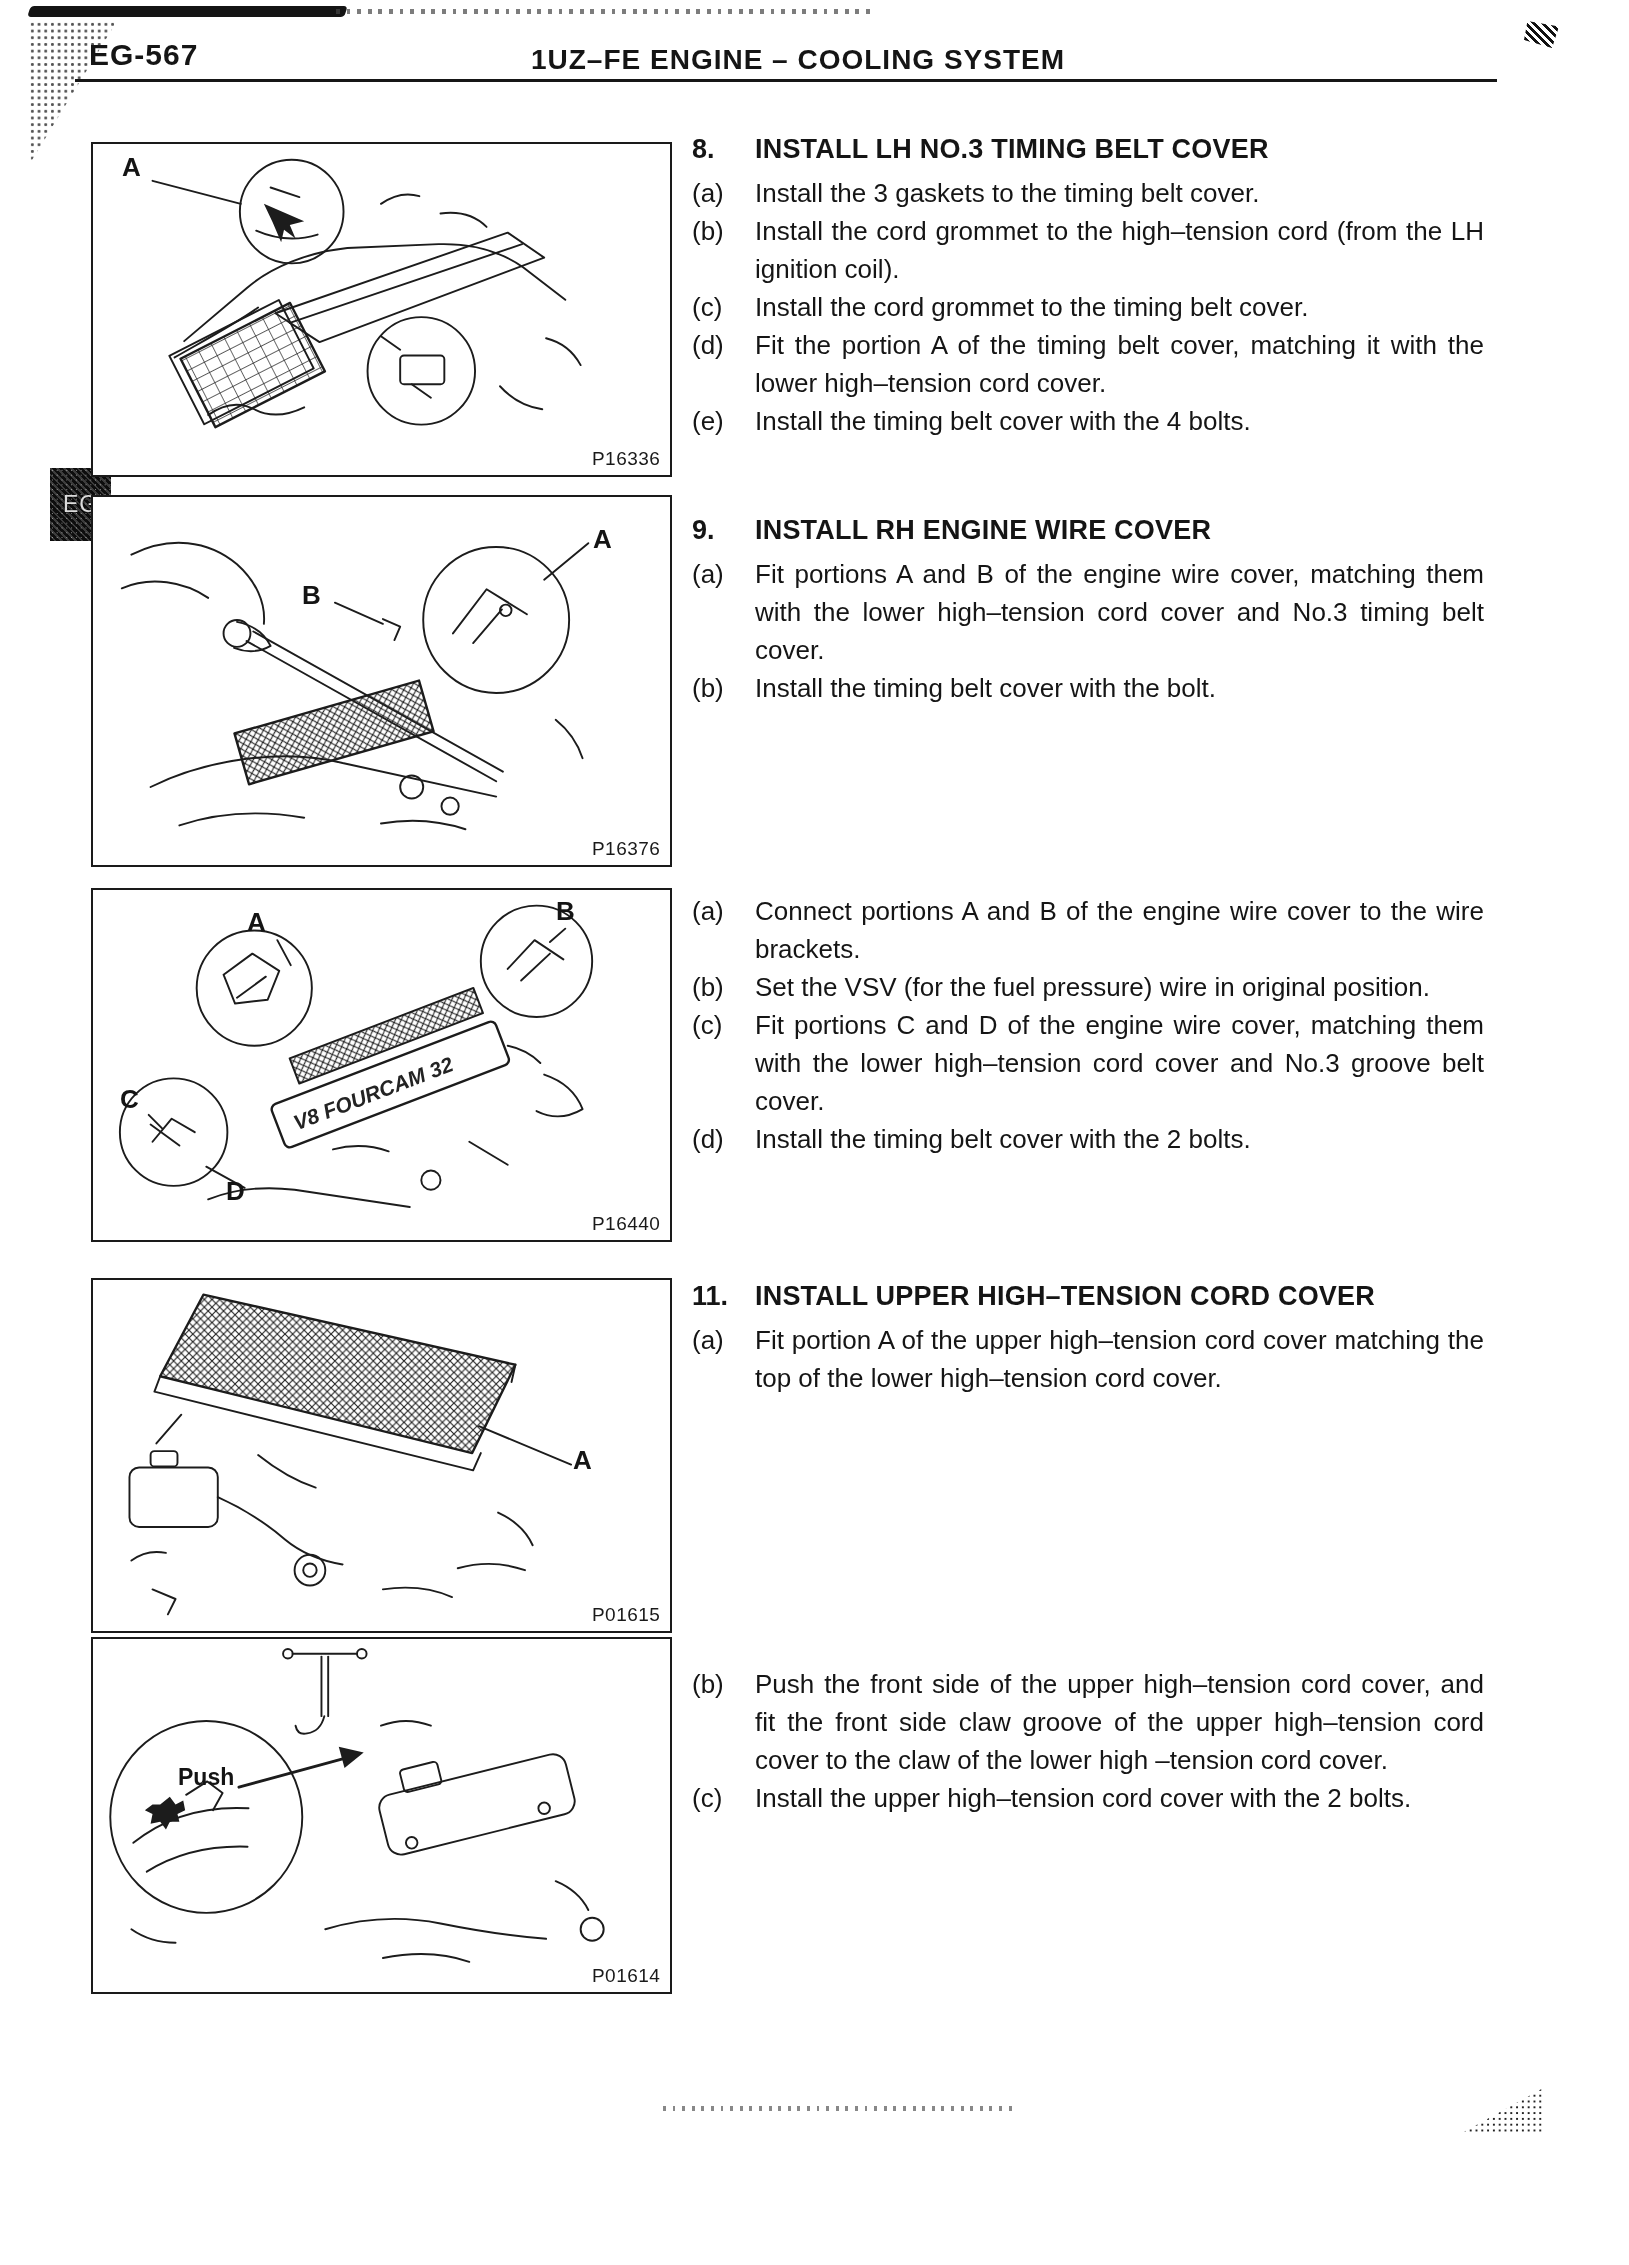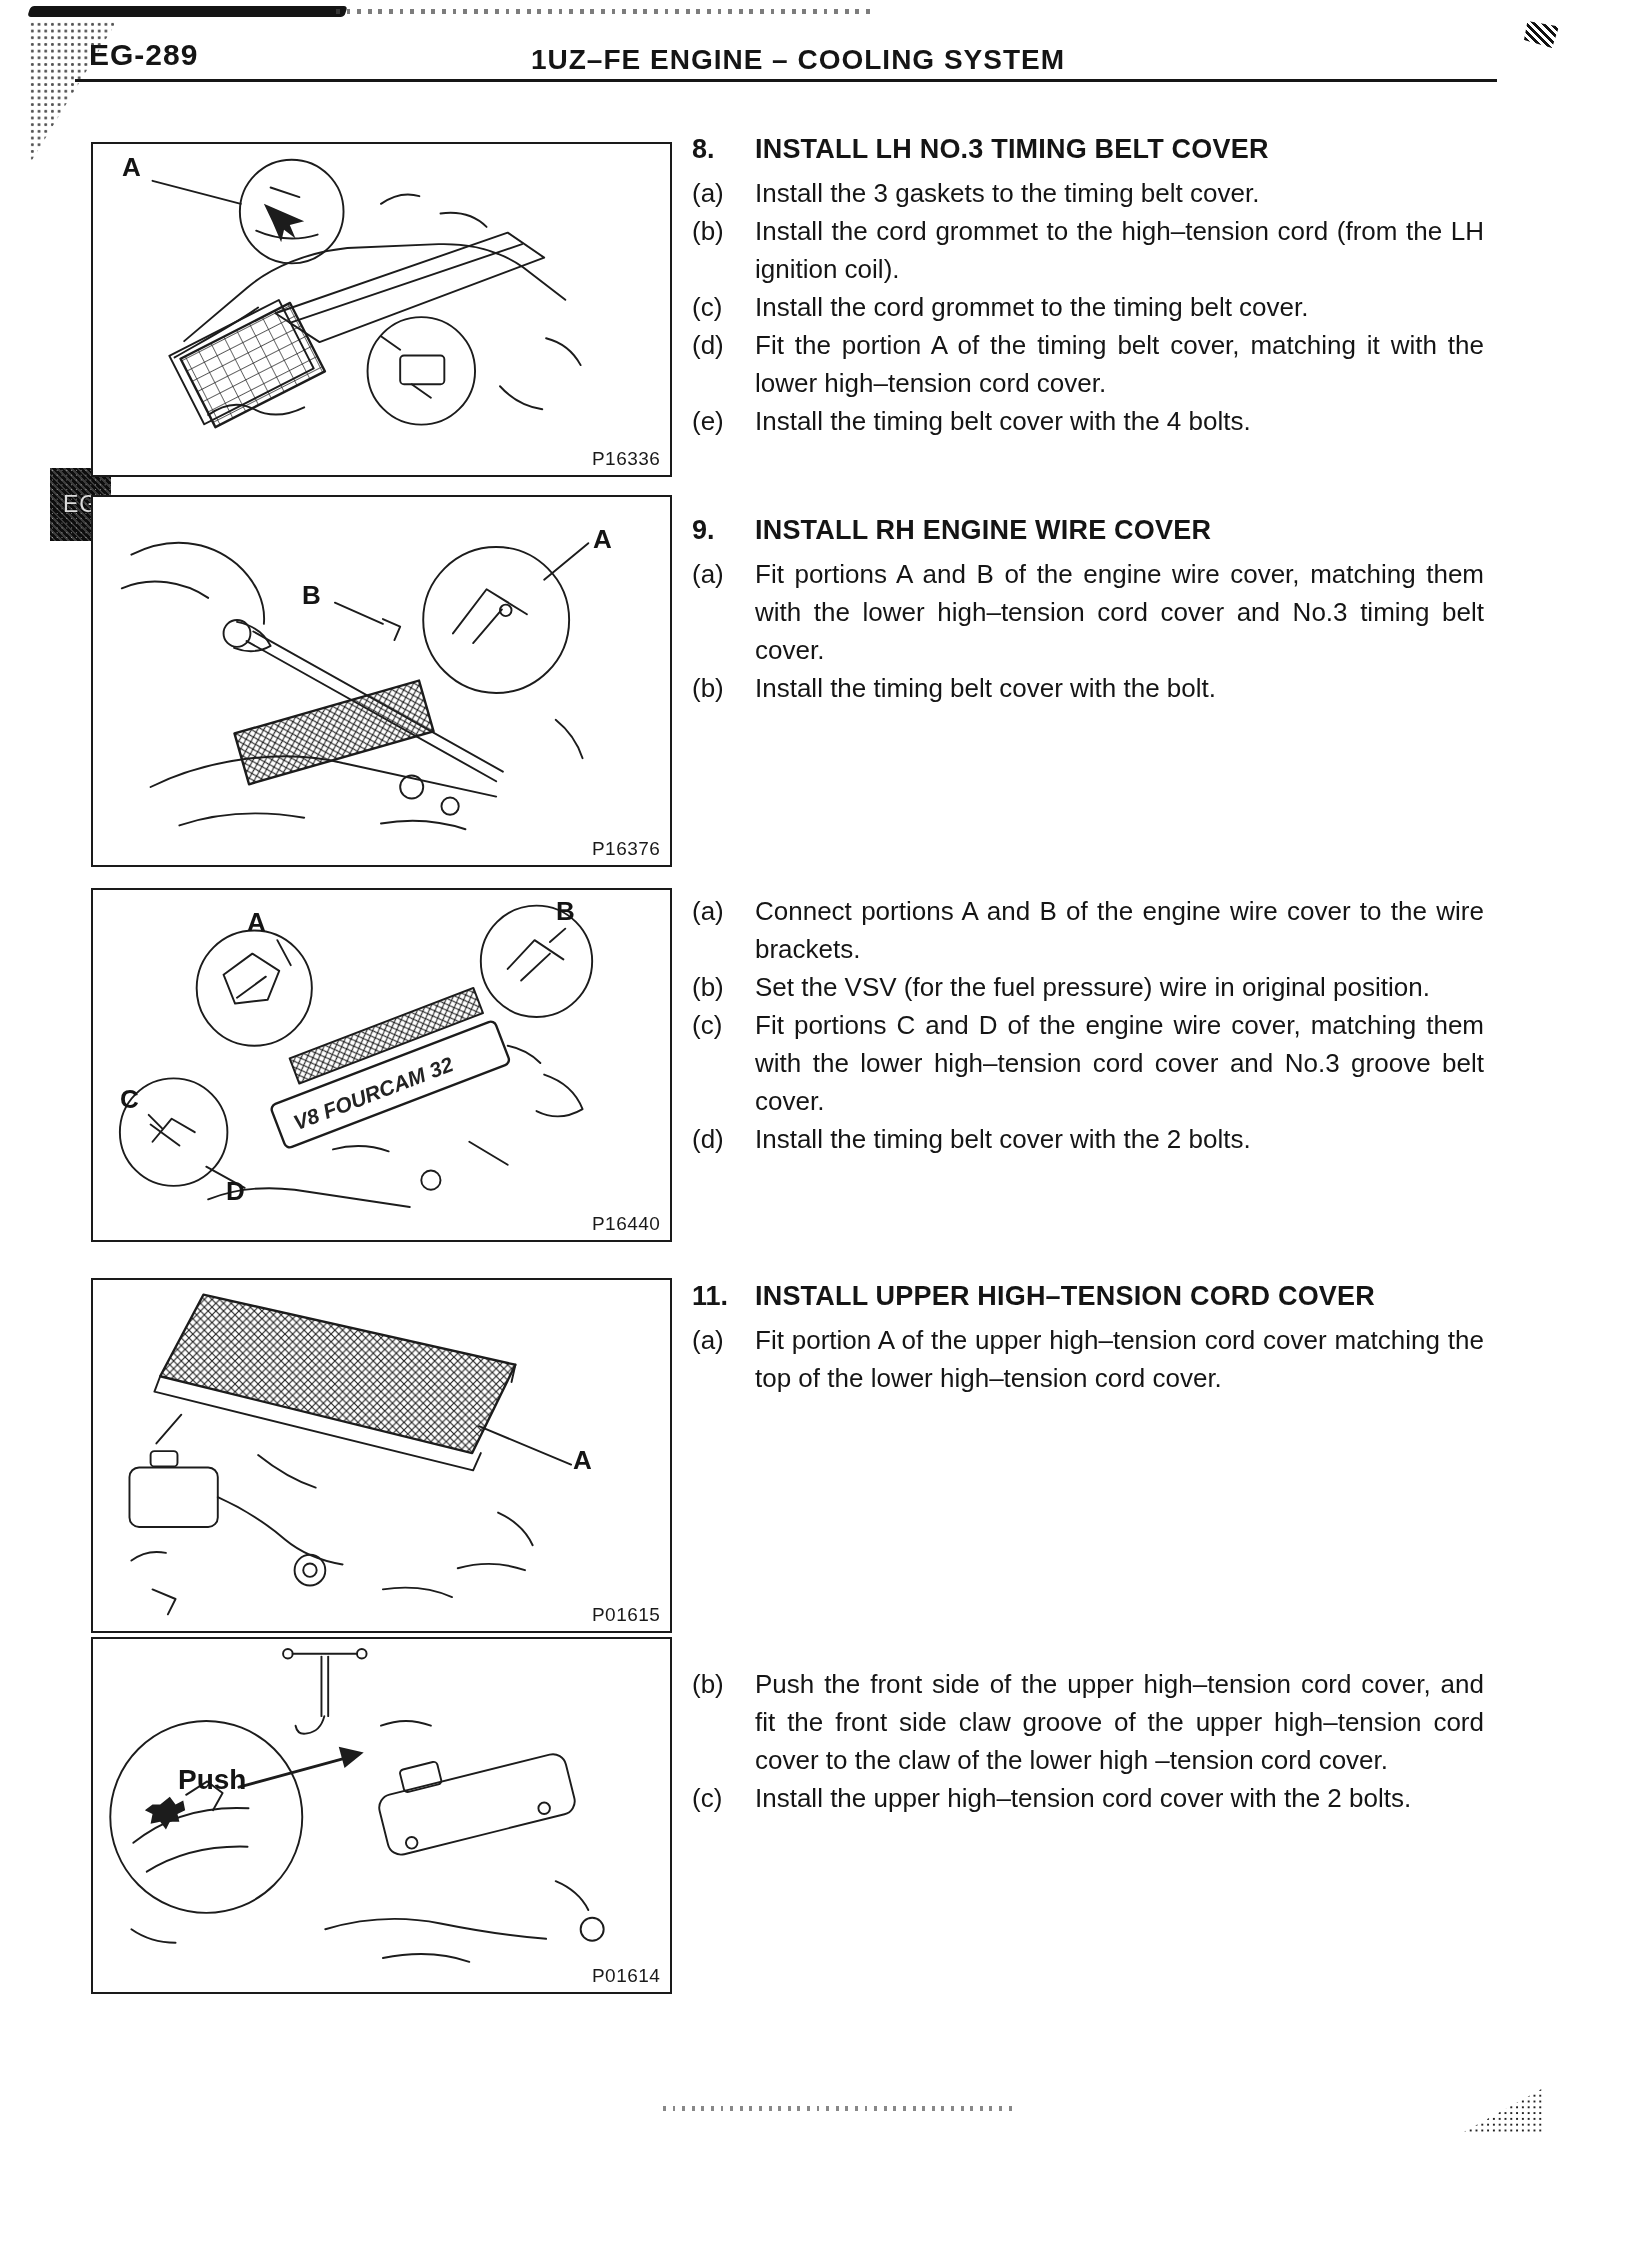--- a/index.html
+++ b/index.html
@@ -74,21 +74,21 @@
     border:2.9px solid #1a1a1a;background:#fff;box-sizing:border-box;
   }
   .fig svg{display:block;}
   .fig-code{
     position:absolute;right:9.6px;bottom:4.8px;
     font-size:19px;letter-spacing:0.5px;color:#1a1a1a;text-align:center;
   }
   .callout{
     position:absolute;font-size:26px;font-weight:600;color:#141414;
   }
-  .callout.push{font-size:28px;font-weight:bold;}
+  .callout.push{font-size:23px;font-weight:bold;}
   #fig1{top:142px;height:335px;}
   #fig2{top:495px;height:372px;}
   #fig3{top:888px;height:354px;}
   #fig4{top:1278px;height:355px;}
   #fig5{top:1637px;height:357px;}
   
   .section{
     position:absolute;left:692px;width:792px;
   }
   .sec-head{display:flex;font-size:27px;font-weight:bold;line-height:38px;margin-bottom:5.8px;}
@@ -125,21 +125,21 @@
     </defs>
   </svg>
 
   <div class="noise noise-topbar"></div>
   <div class="noise noise-topdots"></div>
   <div class="noise noise-corner"></div>
   <div class="noise noise-topright"></div>
   <div class="noise noise-bottomdots"></div>
   <div class="noise noise-bottomright"></div>
 
-  <div class="page-code">EG-289</div>
+  <div class="page-code">EG-567</div>
   <div class="header-title">1UZ–FE ENGINE  –  COOLING SYSTEM</div>
   <div class="header-rule"></div>
   <div class="eg-tab">EG</div>
 
   <div class="fig" id="fig1">
     <svg viewBox="0 0 599 341" width="575" height="328">
       <g class="art">
         <line x1="62" y1="38" x2="154" y2="62"></line>
         <circle cx="207" cy="70" r="54"></circle>
         <path d="M185 45 l30 10"></path>

